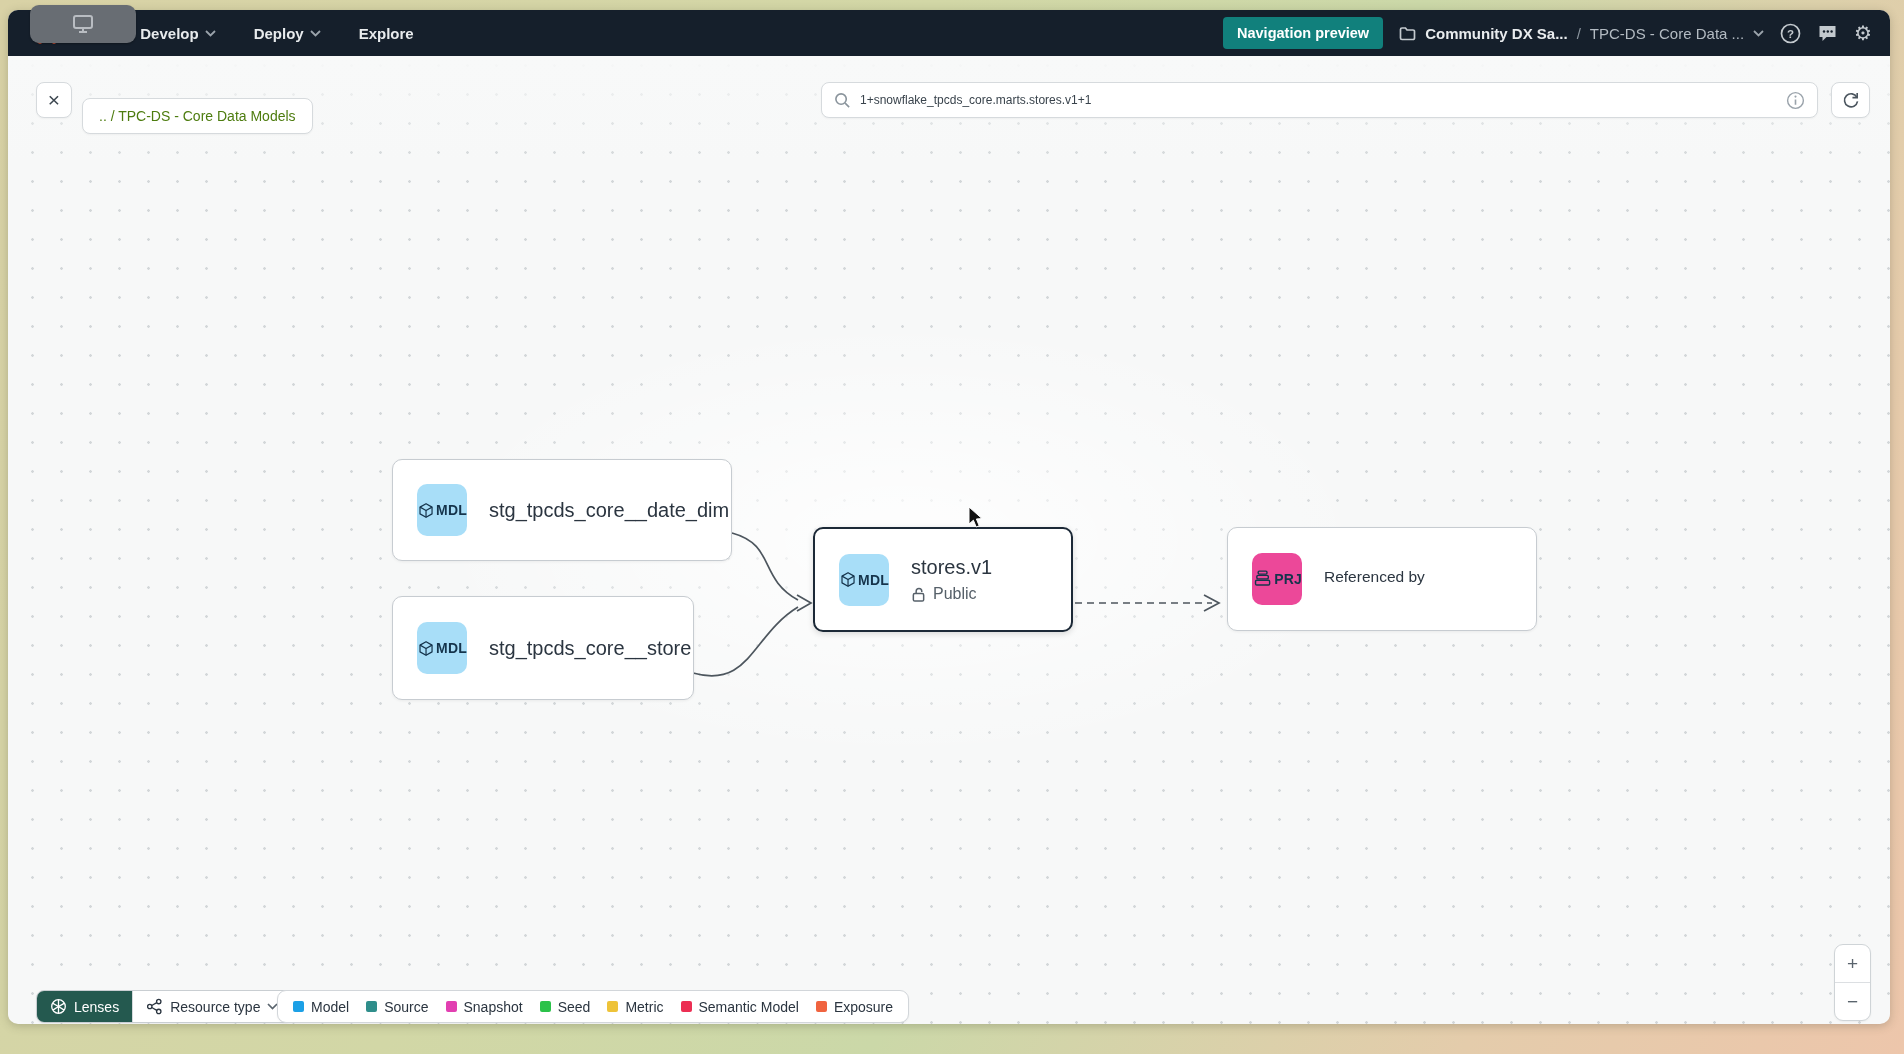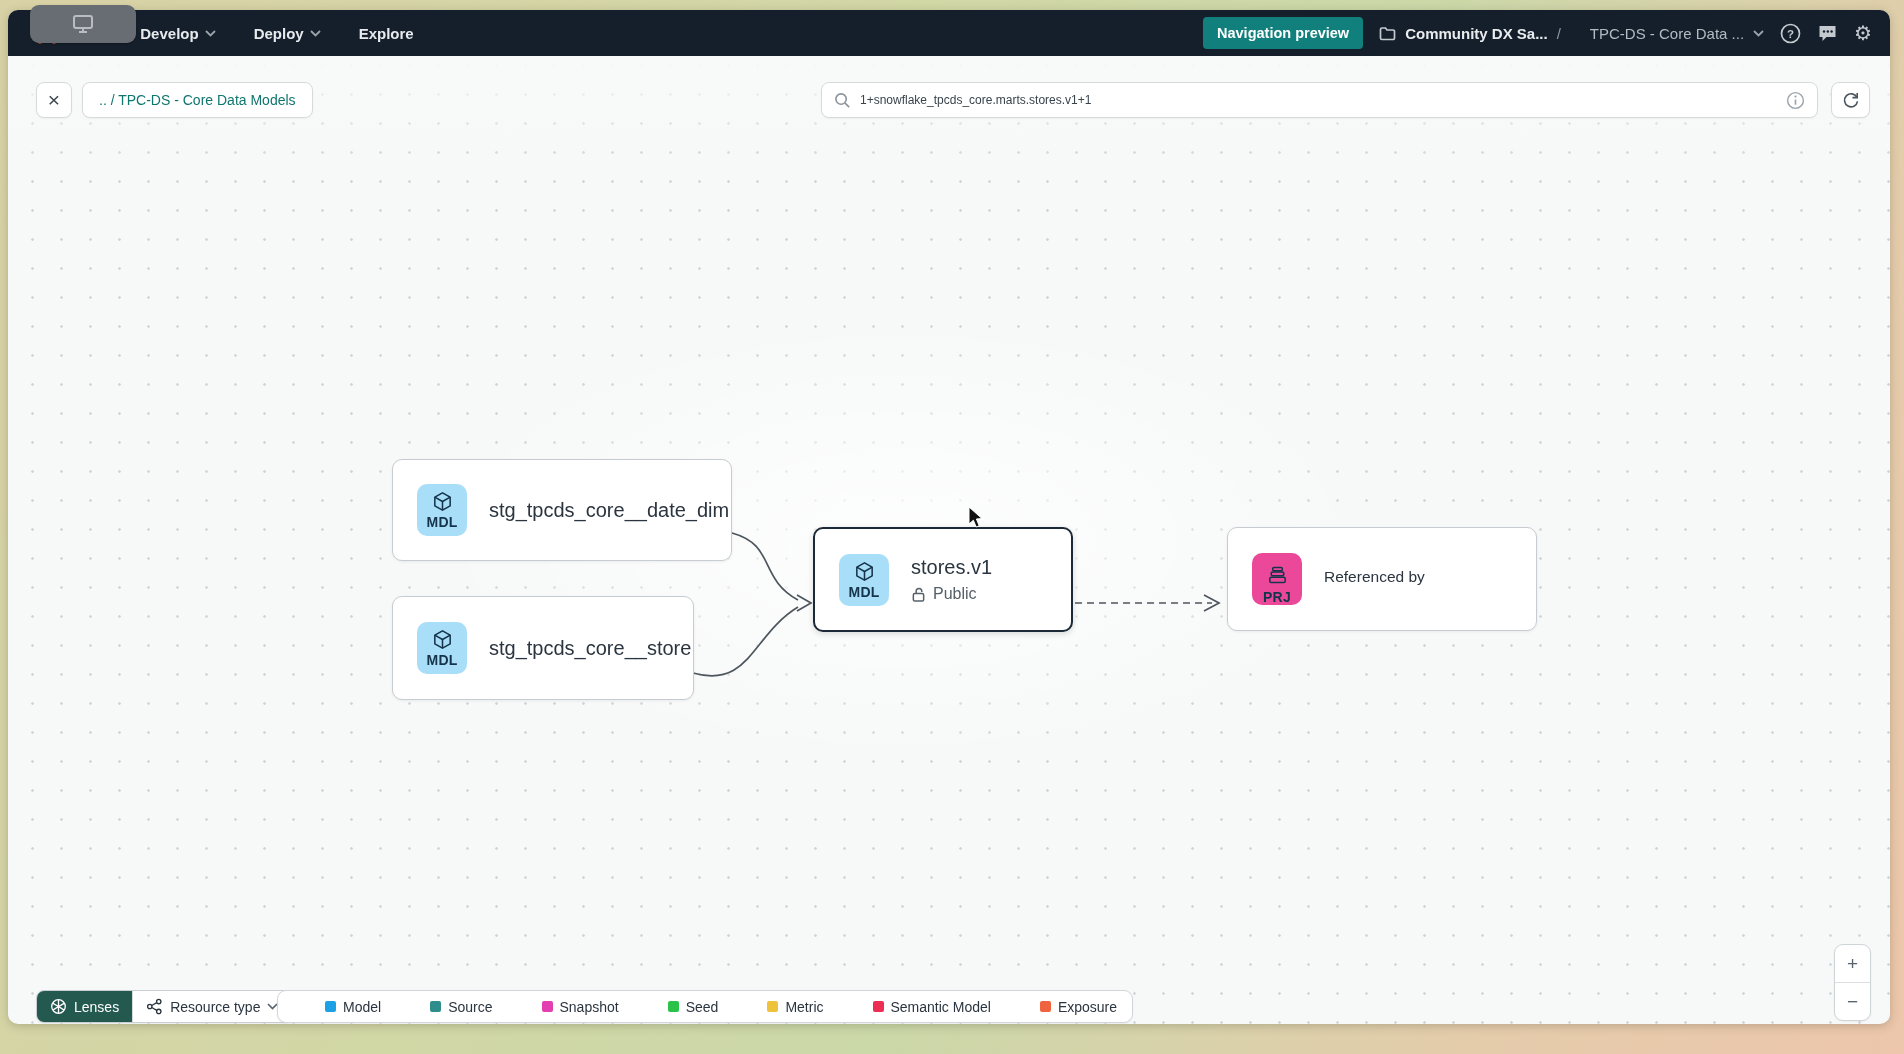--- a/index.html
+++ b/index.html
@@ -23,30 +23,30 @@
   .logo { display:flex; align-items:center; gap:4px; margin-right:40px; }
   .logo-text { color:#fff; font-size:23px; font-weight:bold; letter-spacing:-.5px; }
   .nav-item { display:flex; align-items:center; gap:6px; color:#e8ebed; font-size:15px;
     font-weight:bold; margin-right:38px; cursor:pointer; }
   .nav-right { margin-left:auto; display:flex; align-items:center; gap:16px; }
   .preview-badge { color:#fff; font-size:14.5px; font-weight:bold; padding:8px 14px;
     border-radius:4px; }
   .crumb { display:flex; align-items:center; gap:9px; }
   .crumb-project { color:#e9ecee; font-size:15px; font-weight:bold; }
   .crumb-sep { color:#8d97a0; font-size:15px; }
-  .crumb-current { color:#b3bbc2; font-size:15px;margin-left:20px; }
+  .crumb-current { color:#b3bbc2; font-size:15px; }
   .nav-icon { color:#c3c9ce; display:flex; align-items:center; cursor:pointer; }
   .gear-glyph { font-size:20px; line-height:1; color:#c3c9ce; }
 
   
   .btn-box { position:absolute; background:#fff; border:1px solid #d6dadd; border-radius:8px;
     display:flex; align-items:center; justify-content:center; cursor:pointer;
     box-shadow:0 1px 2px rgba(0,0,0,.04); z-index:4; }
   .close-btn { left:28px; top:72px; width:36px; height:36px; font-size:21px; color:#3c464f; }
-  .back-chip { left:74px; top:72px; height:36px; padding:0 16px; font-size:14px; color:#0f766e; }
+  .back-chip { left:74px; top:88px; height:36px; padding:0 16px; font-size:14px; color:#4d7c0f; }
   .searchbar { position:absolute; left:813px; top:72px; width:997px; height:36px;
     background:#fff; border:1px solid #d6dadd; border-radius:8px; display:flex;
     align-items:center; padding:0 12px; z-index:4; box-shadow:0 1px 2px rgba(0,0,0,.04); }
   .searchbar input { flex:1; border:none; outline:none; font-size:12px; color:#39434c;
     font-family:"Liberation Sans",sans-serif; background:transparent; margin-left:9px; }
   .refresh-btn { left:1823px; top:72px; width:39px; height:36px; }
 
   
   .canvas { position:absolute; inset:46px 0 0 0;
     background-image:radial-gradient(circle,#d3d7d9 1.2px,rgba(0,0,0,0) 1.5px);
@@ -56,40 +56,40 @@
   .canvas-glow { position:absolute; left:20%; top:25%; width:55%; height:50%;
     background:radial-gradient(ellipse,rgba(255,255,255,.85),rgba(255,255,255,0) 65%);
     pointer-events:none; }
 
   .edges { position:absolute; inset:0; pointer-events:none; }
 
   .node { position:absolute; background:#fff; border:1px solid #c7ccd1; border-radius:10px;
     display:flex; align-items:center; padding:0 24px; gap:22px; cursor:pointer;
     box-shadow:0 1px 3px rgba(0,0,0,.06); }
   .node.selected { border:2px solid #1c2937; box-shadow:0 2px 6px rgba(0,0,0,.14); }
-  .res-badge { width:50px; height:52px; border-radius:10px; display:flex; flex-direction:column;
+  .res-badge { width:50px; height:52px; border-radius:10px; display:flex; flex-direction:row;
     align-items:center; justify-content:center; gap:1px; flex:none; }
   .res-badge .btxt { font-size:14px; font-weight:bold; color:#15344c; letter-spacing:.2px; }
   .node-label { font-size:20px; color:#2b3540; }
   .node-title { font-size:20px; color:#2b3540; }
   .node-sub { display:flex; align-items:center; gap:7px; margin-top:6px;
     font-size:16px; color:#566069; }
   .ref-sub { font-size:15.5px; color:#2b3540; margin-bottom:4px; }
 
   
   .lens-group { position:absolute; left:28px; top:980px; height:33px; display:flex;
     border-radius:8px; overflow:hidden; border:1px solid #c9ced2; z-index:4;
     box-shadow:0 1px 2px rgba(0,0,0,.05); }
   .lens-seg { display:flex; align-items:center; gap:7px; padding:0 13px; cursor:pointer; }
   .lens-seg.dark { color:#fff; font-size:14px; font-weight:normal; }
   .lens-seg.light { background:#fff; color:#2b3540; font-size:14px; border-left:1px solid #d6dadd; }
   .legend { position:absolute; left:269px; top:980px; height:33px; background:#fff;
     border:1px solid #d2d6da; border-radius:9px; display:flex; align-items:center;
     gap:17px; padding:0 15px; z-index:4; box-shadow:0 1px 2px rgba(0,0,0,.05); }
-  .legend-item { display:flex; align-items:center; gap:7px; font-size:14px; color:#2b3540;margin-left:32px; }
+  .legend-item { display:flex; align-items:center; gap:7px; font-size:14px; color:#2b3540; }
   .legend-sq { width:11px; height:11px; border-radius:2px; display:inline-block; }
 
   .zoomctl { position:absolute; left:1826px; top:934px; width:37px; height:77px;
     background:#fff; border:1px solid #cfd4d7; border-radius:9px; display:flex;
     flex-direction:column; z-index:4; box-shadow:0 1px 2px rgba(0,0,0,.05); }
   .zoomctl button { flex:1; border:none; background:transparent; font-size:19px; color:#5a646d;
     cursor:pointer; font-family:"Liberation Sans",sans-serif; }
   .zoomctl button:first-child { border-bottom:1px solid #dcdfe2; }
 
   .cursor { position:absolute; left:960px; top:496px; z-index:60; pointer-events:none; }

